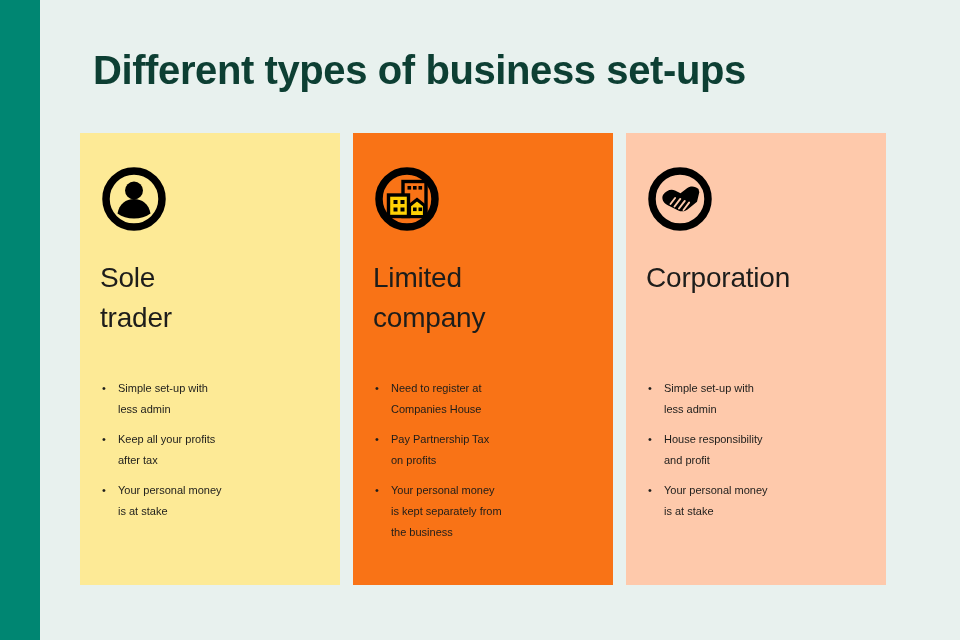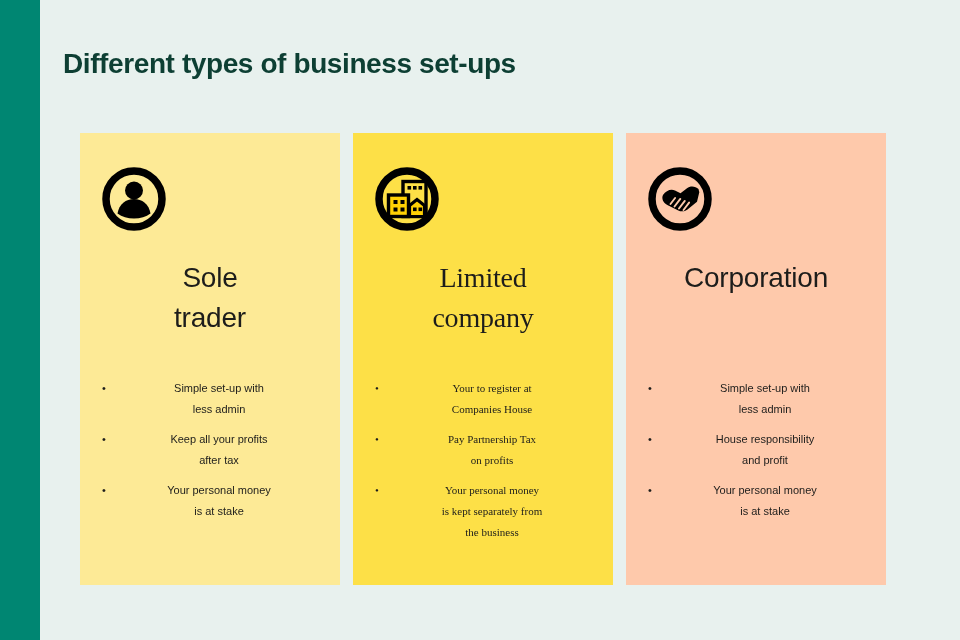--- a/index.html
+++ b/index.html
@@ -16,40 +16,39 @@
 
   .sidebar-accent {
     position: absolute;
     left: 0; top: 0;
     width: 40px; height: 640px;
     background: #008672;
   }
 
   .page-title {
     position: absolute;
-    left: 63px; top: 48px;
+    left: 93px; top: 48px;
     margin: 0;
-    font-size: 28px;
+    font-size: 40px;
     font-weight: 700;
     letter-spacing: -0.4px;
     color: #0d3f33;
   }
 
   .cards {
     position: absolute;
     left: 80px; top: 133px;
     display: flex;
     gap: 13px;
   }
 
   .card {
     width: 260px;
     height: 452px;
     padding: 32px 20px 8px 20px;
-    text-align: center;
   }
 
   .icon-wrap {
     width: 68px; height: 68px;
     margin-bottom: 25px;
   }
   .icon-wrap svg { display: block; width: 68px; height: 68px; }
 
   .card-title {
     margin: 0 0 40px 0;
@@ -106,21 +105,21 @@
       <ul class="bullet-list">
           <li>Simple set-up with
 less admin</li>
           <li>Keep all your profits
 after tax</li>
           <li>Your personal money
 is at stake</li>
         </ul>
     </div>
 
-    <div class="card" style="background-color: #fde047; font-family: Liberation Serif, serif;">
+    <div class="card" style="background-color: #f97316;">
       <div class="icon-wrap">
         <svg viewBox="0 0 68 68" aria-hidden="true">
           <circle cx="34" cy="34" r="28" fill="none" stroke="#000" stroke-width="7.5"></circle>
           <rect x="30" y="16.5" width="23" height="35" fill="none" stroke="#000" stroke-width="3.4"></rect>
           <g fill="#000">
             <rect x="34.5" y="21" width="3.6" height="3.6"></rect>
             <rect x="40" y="21" width="3.6" height="3.6"></rect>
             <rect x="45.5" y="21" width="3.6" height="3.6"></rect>
           </g>
           <rect x="15.5" y="30" width="20" height="21.5" fill="#ffd104" stroke="#000" stroke-width="3.4"></rect>
@@ -133,21 +132,21 @@
           <path d="M36.5 51.5v-11l7.5-6 7.5 6v11z" fill="#ffd104" stroke="#000" stroke-width="3.2"></path>
           <g fill="#000">
             <rect x="40" y="42.5" width="3.6" height="3.6"></rect>
             <rect x="45.5" y="42.5" width="3.6" height="3.6"></rect>
           </g>
         </svg>
       </div>
       <h2 class="card-title">Limited
 company</h2>
       <ul class="bullet-list">
-          <li>Your to register at
+          <li>Need to register at
 Companies House</li>
           <li>Pay Partnership Tax
 on profits</li>
           <li>Your personal money
 is kept separately from
 the business</li>
         </ul>
     </div>
 
     <div class="card" style="background-color: rgb(254, 201, 171);">

